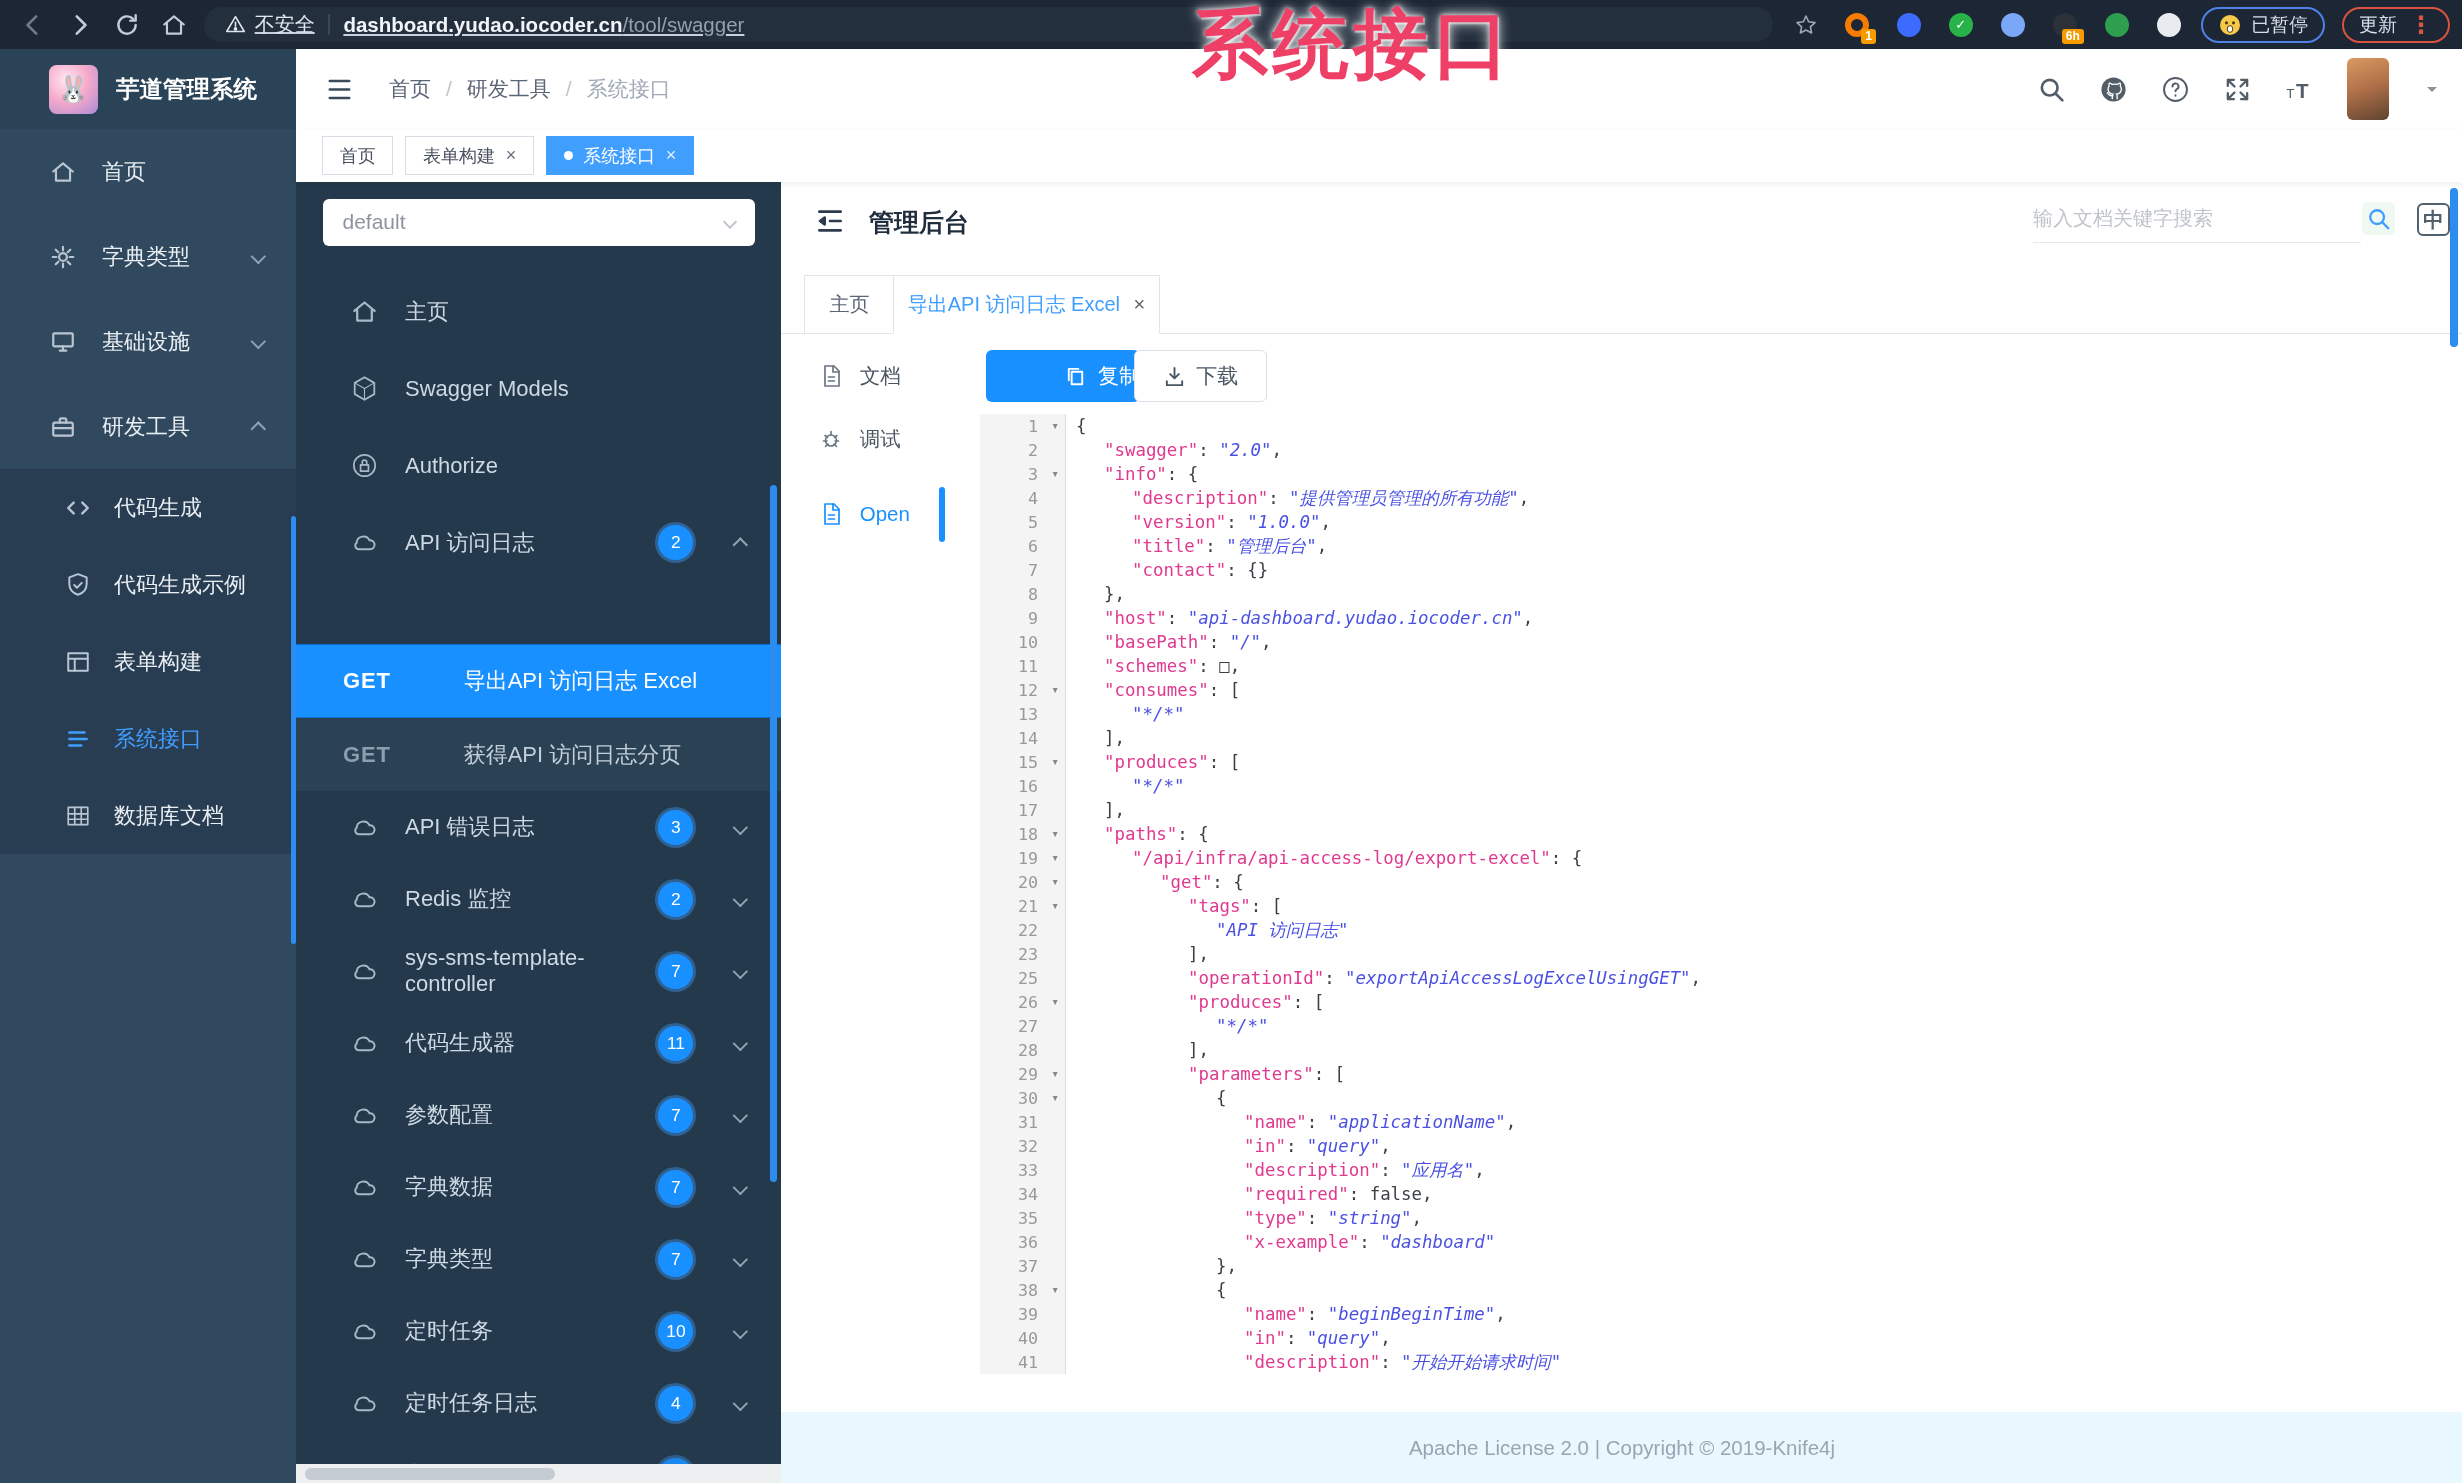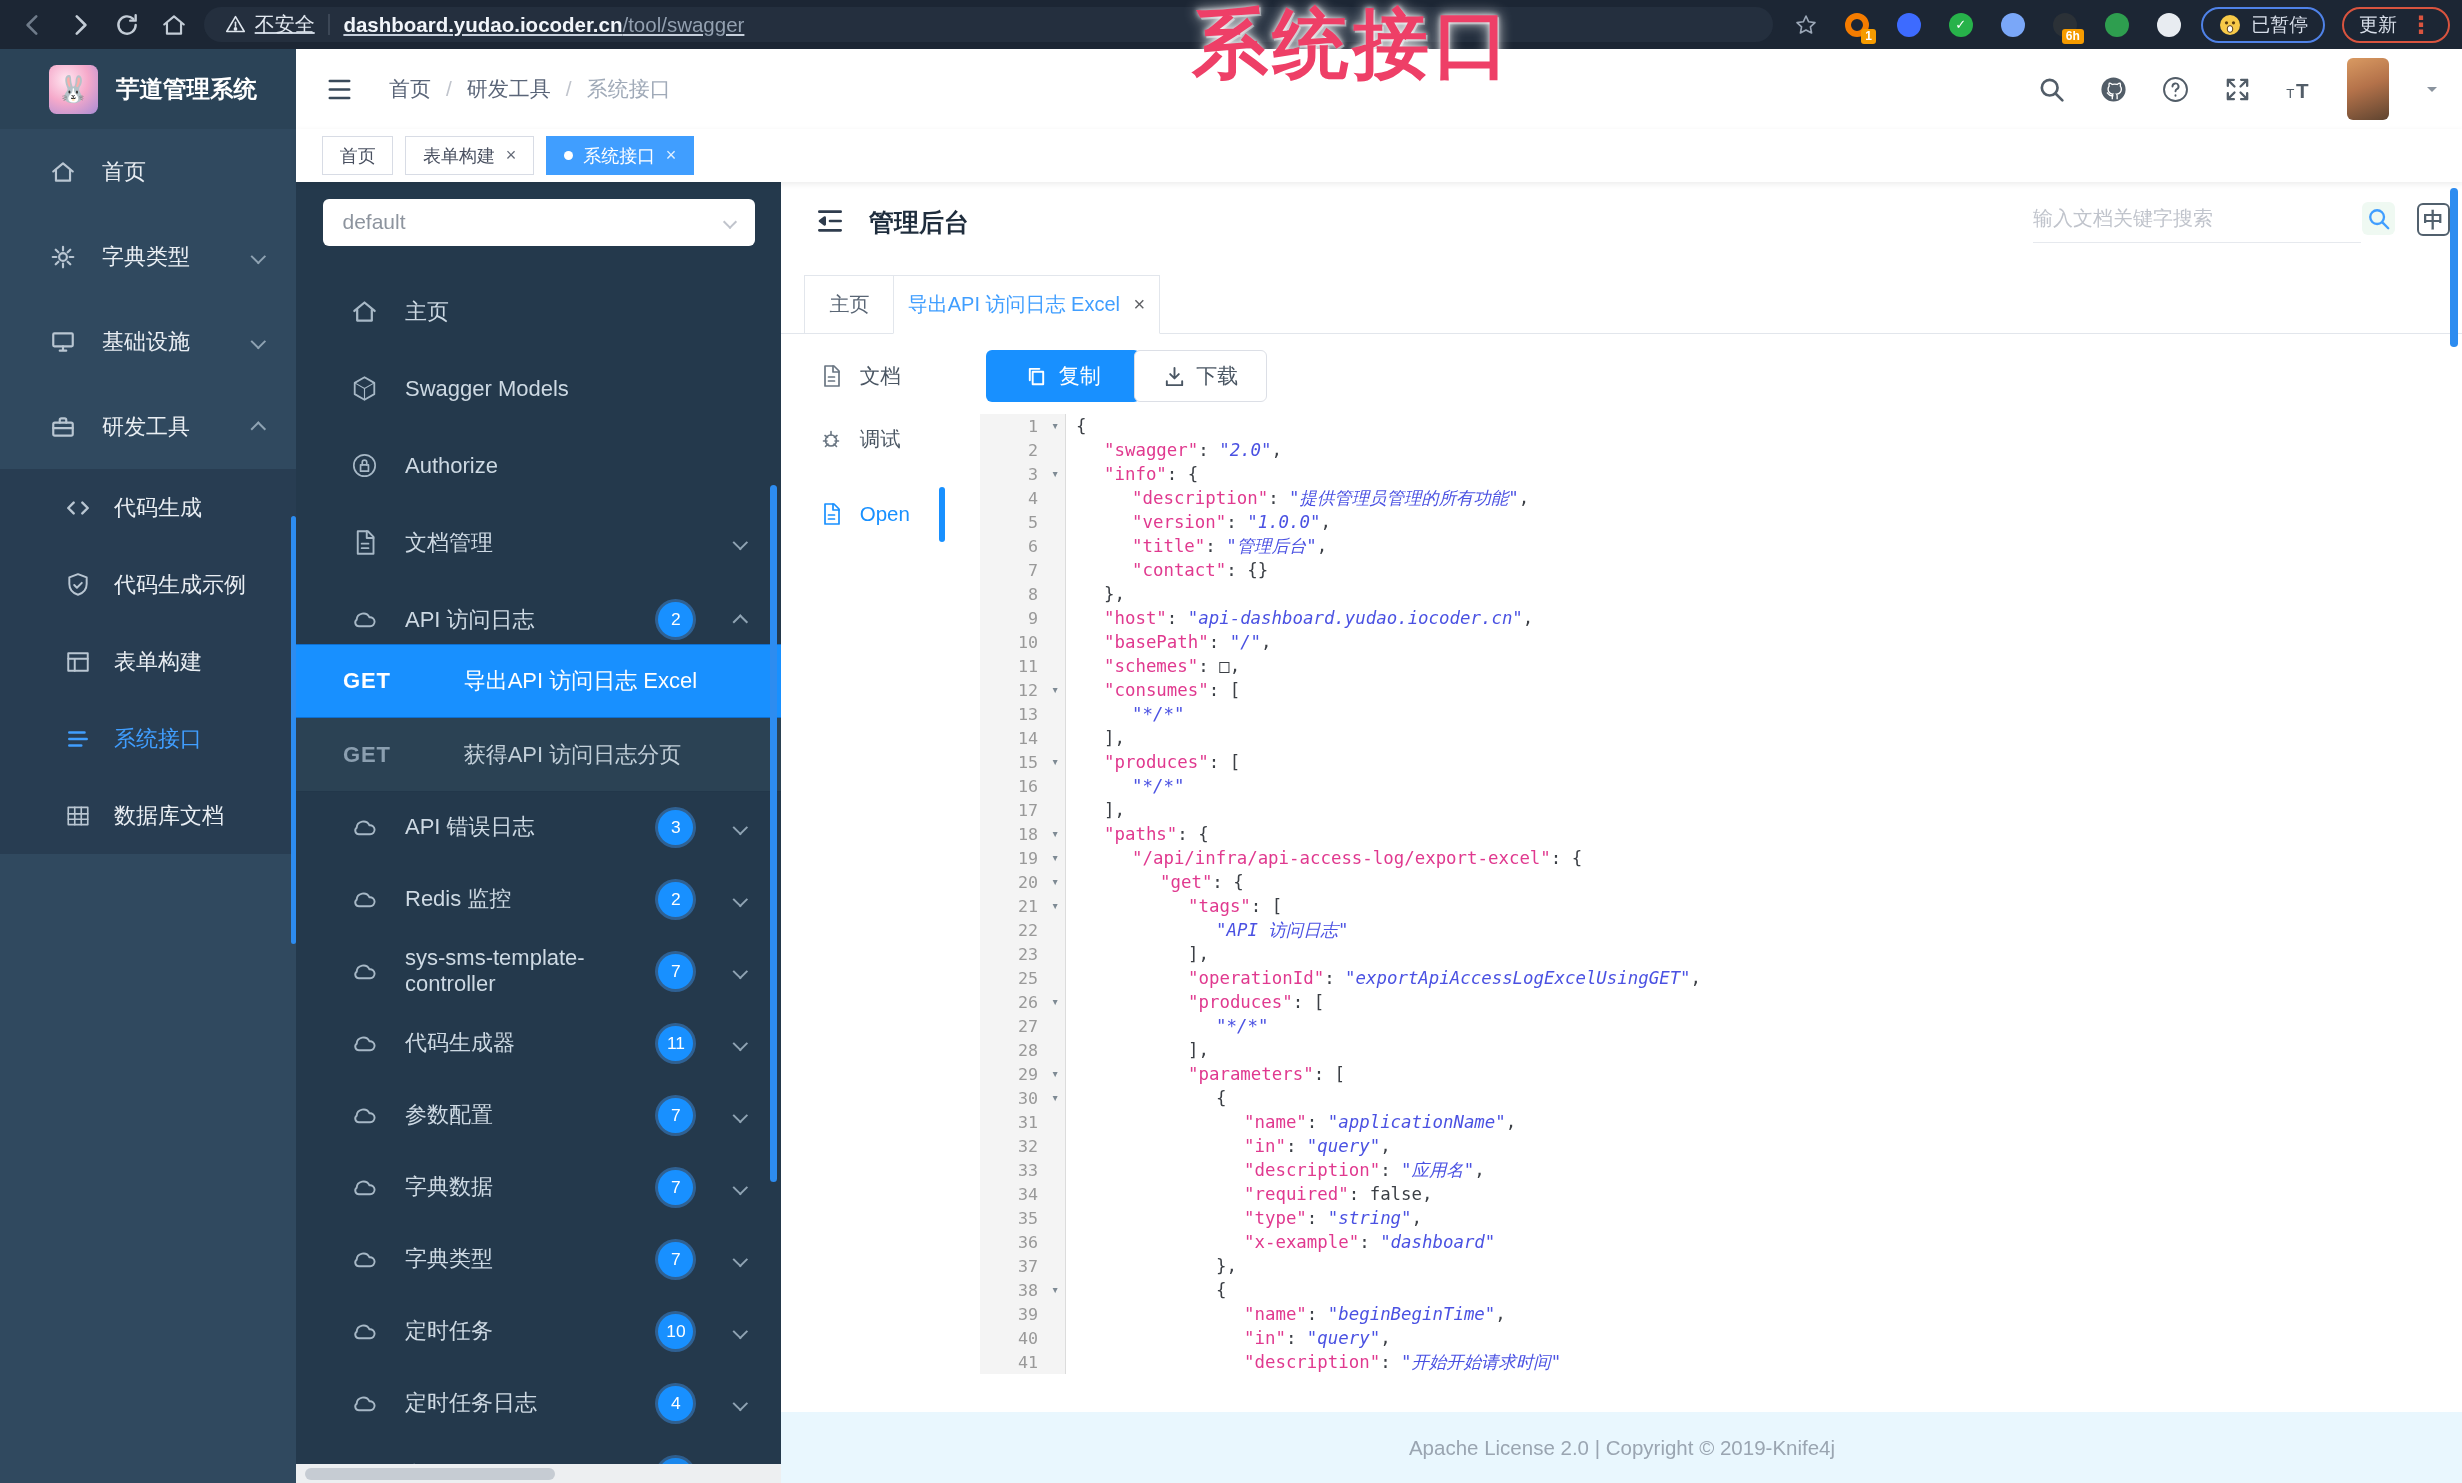--- a/index.html
+++ b/index.html
@@ -141,21 +141,21 @@
   .rail-item { position:absolute; left:38px; display:flex; gap:16.7px; align-items:center;
                font-size:20.5px; color:#4a5663; cursor:pointer; }
   .rail-item .ic { width:24px; height:24px; color:#6a7682; }
   .rail-item.active { color:#1890ff; }
   .rail-item.active .ic { color:#1890ff; }
   .rail-ind { position:absolute; left:158px; top:305px; width:6px; height:55px;
               background:#1890ff; border-radius:3px; }
   .btn { position:absolute; top:168px; height:52px; border-radius:6px; display:flex;
          align-items:center; justify-content:center; gap:10.6px; font-size:21px; cursor:pointer; }
   .btn .ic { width:23px; height:23px; }
-  .btn-copy { left:205px; width:154px; background:#1890ff; color:#fff; }
+  .btn-copy { left:205px; width:154px; background:#1890ff; color:#fff;justify-content:flex-end; }
   .btn-dl { left:353px; width:133px; background:#fff; border:1.5px solid #dcdfe6; color:#4a5663; }
 
   
   .editor { position:absolute; left:199px; top:232px; width:1471px; height:998px; overflow:hidden;
             font-family:"DejaVu Sans Mono","Liberation Mono",monospace; font-size:17.4px; }
   .cl { display:flex; height:24px; line-height:24px; }
   .ln { width:86px; background:#f4f4f4; border-right:1.5px solid #dcdcdc; color:#999;
         text-align:right; padding-right:27px; position:relative; font-size:16.7px; flex:none; }
   .fold { position:absolute; right:6px; top:0; color:#7e8a94; font-size:13px; font-style:normal; }
   .ct { padding-left:10px; white-space:pre; color:#3b3f45; }
@@ -464,31 +464,20 @@
             <rect x="8.5" y="11.5" width="7" height="5.5"></rect>
             <path d="M10 11.5V9.3a2 2 0 0 1 4 0v2.2"></path>
           </svg>
         </span>
     <span>Authorize</span>
 
   </div>
       <div class="swi">
     <span class="ic">
           <svg viewBox="0 0 24 24" width="100%" height="100%" fill="none" stroke="currentColor" stroke-width="1.7" stroke-linecap="round" stroke-linejoin="round">
-            <path d="M6 2h9l5 5v15H6z"></path>
-            <path d="M14 2v6h6M9.5 13h6M9.5 17h6"></path>
-          </svg>
-        </span>
-    <span>文档管理</span>
-
-    <span class="cv  only"></span>
-  </div>
-      <div class="swi">
-    <span class="ic">
-          <svg viewBox="0 0 24 24" width="100%" height="100%" fill="none" stroke="currentColor" stroke-width="1.7" stroke-linecap="round" stroke-linejoin="round">
             <path d="M7 18h10a4 4 0 1 0-.6-7.96A6 6 0 0 0 5 12.3 3.2 3.2 0 0 0 7 18z"></path>
           </svg>
         </span>
     <span>API 访问日志</span>
     <span class="badge">2</span>
     <span class="cv up "></span>
   </div>
     </div>
   <div class="ops" id="sw-ops">
       <div class="op active">

